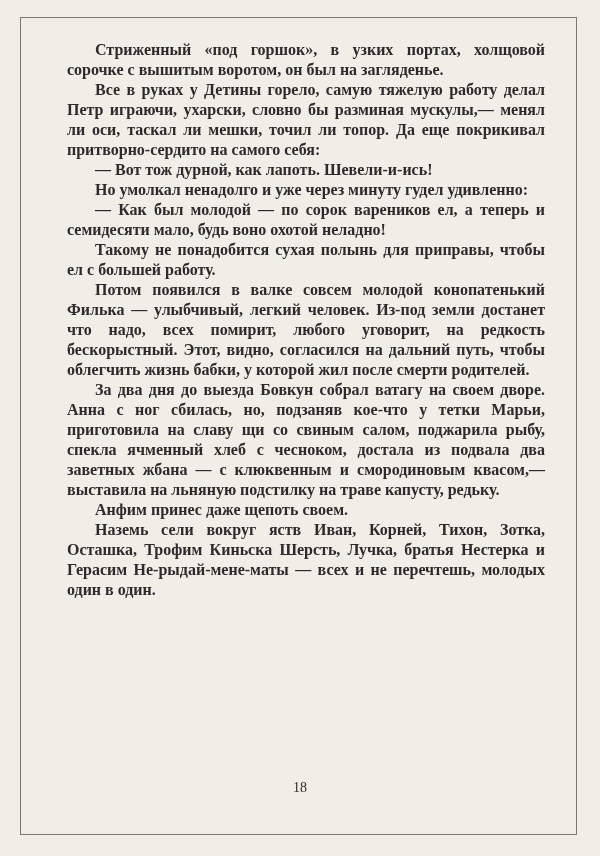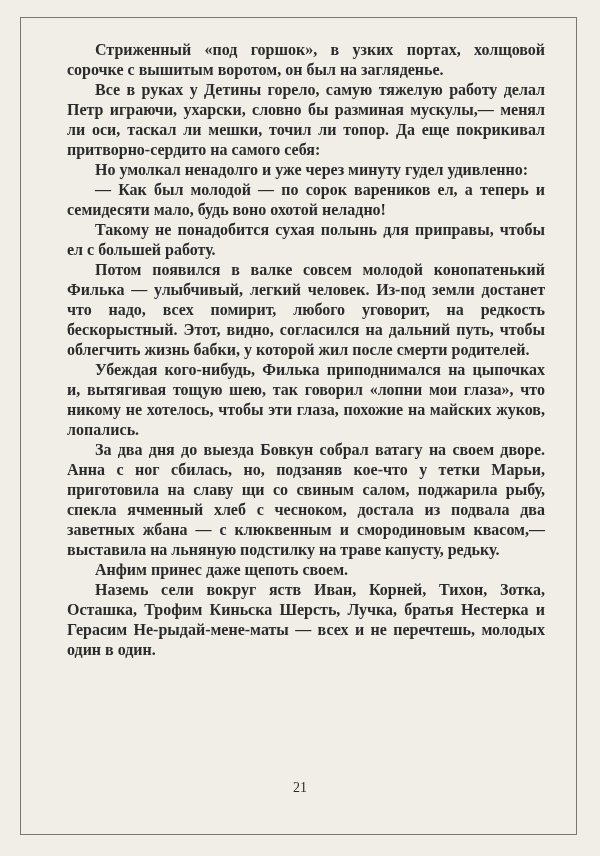--- a/index.html
+++ b/index.html
@@ -51,23 +51,23 @@
   }
 </style>
 </head>
 <body>
 
 <div class="page-frame"></div>
 
 <div class="text-block">
     <p>Стриженный «под горшок», в узких портах, холщовой сорочке с вышитым воротом, он был на загляденье.</p>
     <p>Все в руках у Детины горело, самую тяжелую работу делал Петр играючи, ухарски, словно бы разминая мускулы,— менял ли оси, таскал ли мешки, точил ли топор. Да еще покрикивал притворно-сердито на самого себя:</p>
+    <p>— Вот тож дурной, как лапоть. Шевели-и-ись!</p>
     <p>Но умолкал ненадолго и уже через минуту гудел удивленно:</p>
     <p>— Как был молодой — по сорок вареников ел, а теперь и семидесяти мало, будь воно охотой неладно!</p>
     <p>Такому не понадобится сухая полынь для приправы, чтобы ел с большей работу.</p>
     <p>Потом появился в валке совсем молодой конопатенький Филька — улыбчивый, легкий человек. Из-под земли достанет что надо, всех помирит, любого уговорит, на редкость бескорыстный. Этот, видно, согласился на дальний путь, чтобы облегчить жизнь бабки, у которой жил после смерти родителей.</p>
-    <p>Убеждая кого-нибудь, Филька приподнимался на цыпочках и, вытягивая тощую шею, так говорил «лопни мои глаза», что никому не хотелось, чтобы эти глаза, похожие на майских жуков, лопались.</p>
     <p>За два дня до выезда Бовкун собрал ватагу на своем дворе. Анна с ног сбилась, но, подзаняв кое-что у тетки Марьи, приготовила на славу щи со свиным салом, поджарила рыбу, спекла ячменный хлеб с чесноком, достала из подвала два заветных жбана — с клюквенным и смородиновым квасом,— выставила на льняную подстилку на траве капусту, редьку.</p>
     <p>Анфим принес даже щепоть своем.</p>
     <p>Наземь сели вокруг яств Иван, Корней, Тихон, Зотка, Осташка, Трофим Киньска Шерсть, Лучка, братья Нестерка и Герасим Не-рыдай-мене-маты — всех и не перечтешь, молодых один в один.</p>
   </div>
 
-<div class="page-number">21</div>
+<div class="page-number">18</div>
 
 </body></html>

